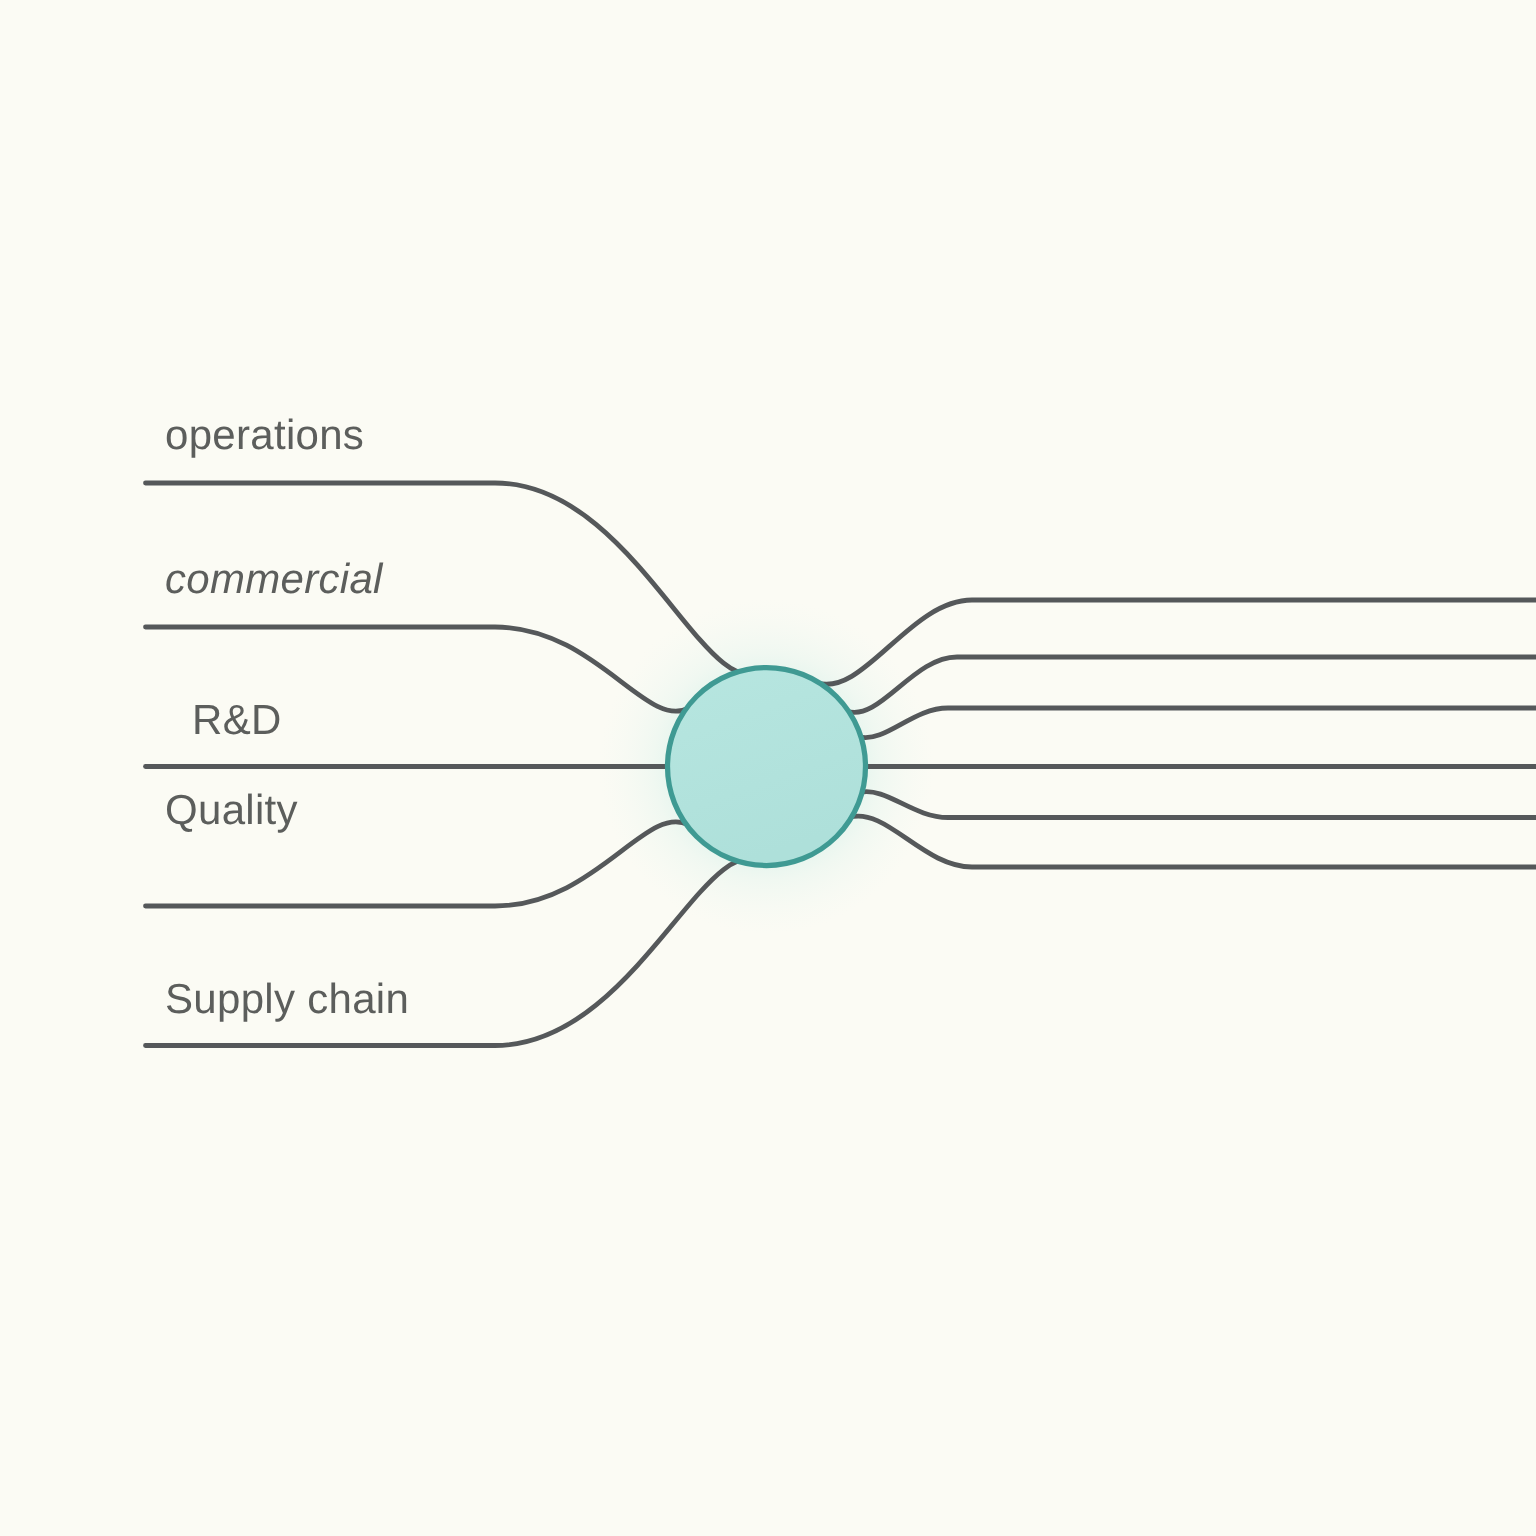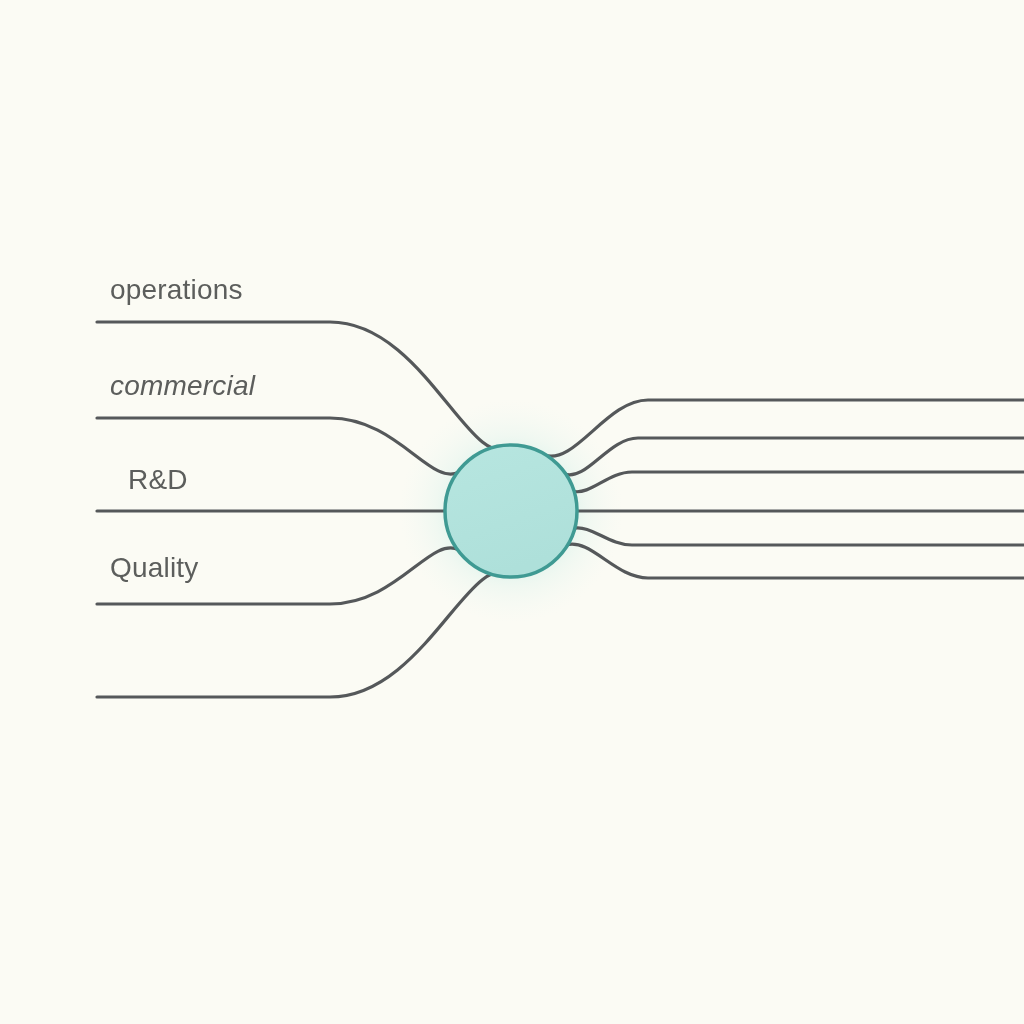--- a/index.html
+++ b/index.html
@@ -83,16 +83,17 @@
       </g>
     <g id="node-layer">
         <circle cx="511" cy="511" r="66" fill="url(#hub-fill-gradient)" stroke="#3f9a93" stroke-width="3.5"></circle>
       </g>
   </svg>
 
   <div class="label-layer">
     <span class="input-label" style="left: 110px; top: 276px;">operations</span>
     <span class="input-label" style="left: 110px; top: 372px; font-style: italic;">commercial</span>
     <span class="input-label" style="left: 110px; top: 466px; margin-left: 18px;">R&amp;D</span>
-    <span class="input-label" style="left: 110px; top: 554px;">Quality</span>
+    <span class="input-label" style="left: 110px; top: 526px;">Quality</span>
+    <span class="input-label" style="left: 110px; top: 652px;">Supply chain</span>
   </div>
 
 </div>
 
 </body></html>

